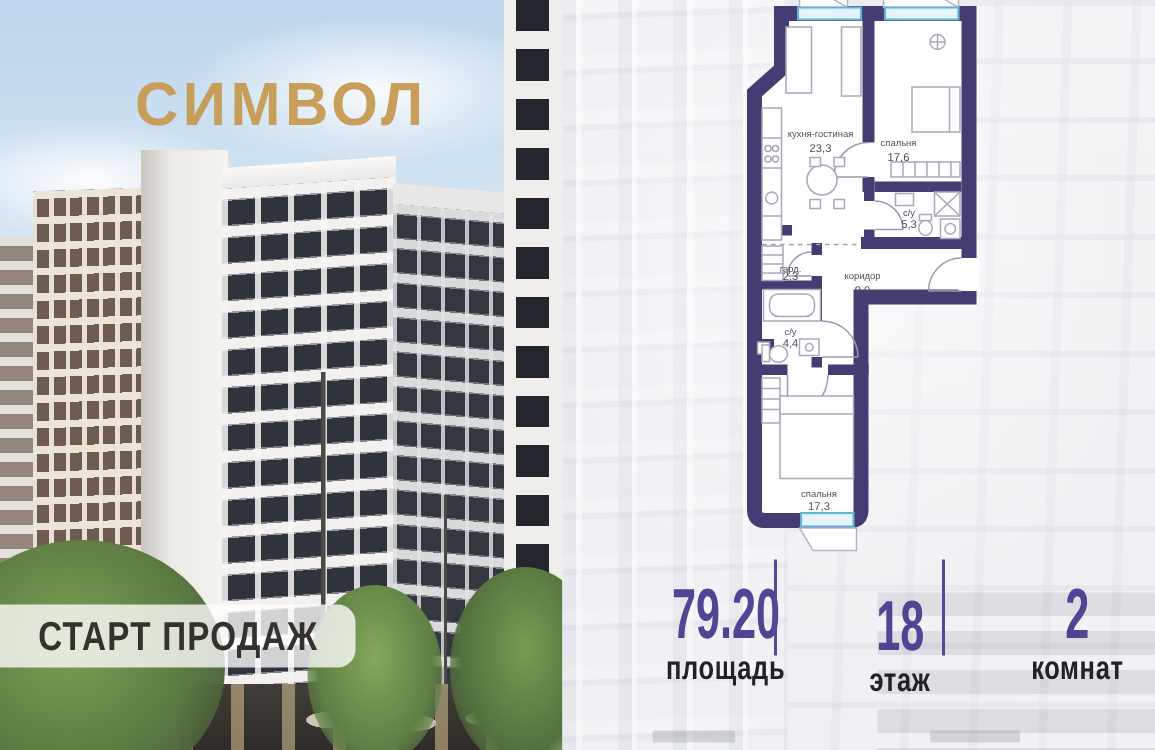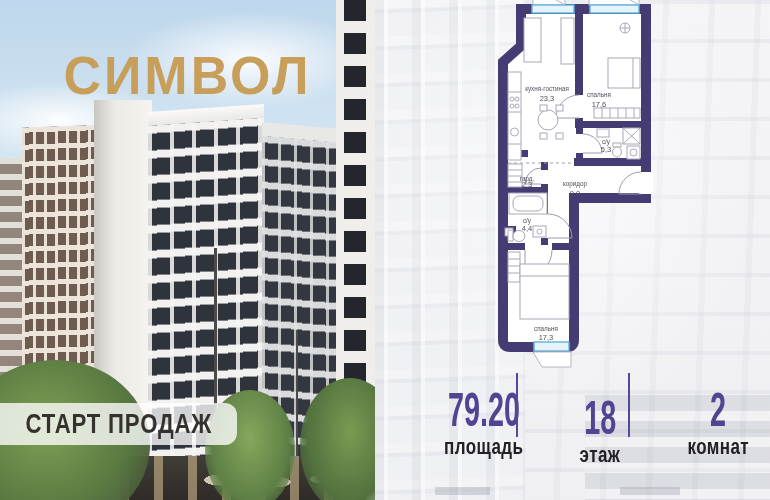--- a/index.html
+++ b/index.html
@@ -52,21 +52,21 @@
       linear-gradient(180deg,#413d38,#2e2b28);}
   .umbrellas{left:190px;top:470px;width:150px;height:22px;
     background:
       radial-gradient(ellipse 26px 9px at 30px 10px,#cfc5b3 60%,rgba(207,197,179,0) 62%),
       radial-gradient(ellipse 26px 9px at 85px 12px,#c4b9a6 60%,rgba(196,185,166,0) 62%),
       radial-gradient(ellipse 24px 8px at 135px 9px,#d4cab8 60%,rgba(212,202,184,0) 62%);}
   .pole{position:absolute;width:3px;background:#4c4a47;}
   .pole1{left:214px;top:248px;height:252px;}
   .pole2{left:296px;top:330px;height:170px;width:2px;}
   .brand-title{position:absolute;left:0;top:50px;width:375px;text-align:center;
-    font-weight:bold;font-size:52px;letter-spacing:3px;color:#c79f5b;
+    font-weight:bold;font-size:40px;letter-spacing:3px;color:#c79f5b;
     transform:scaleY(1.02);line-height:1;}
   .badge{position:absolute;left:-14px;top:403px;width:251px;height:42px;
     background:rgba(255,255,255,.78);border-radius:12px;
     display:flex;align-items:center;justify-content:center;padding-left:14px;}
   .badge-text{font-weight:bold;font-size:27px;color:#35322e;letter-spacing:1px;
     transform:scaleX(.82);white-space:nowrap;}
 
   
   .panel{position:absolute;left:375px;top:0;width:395px;height:500px;overflow:hidden;
     background:linear-gradient(180deg,#f3f3f6 0%,#ededf1 100%);}

